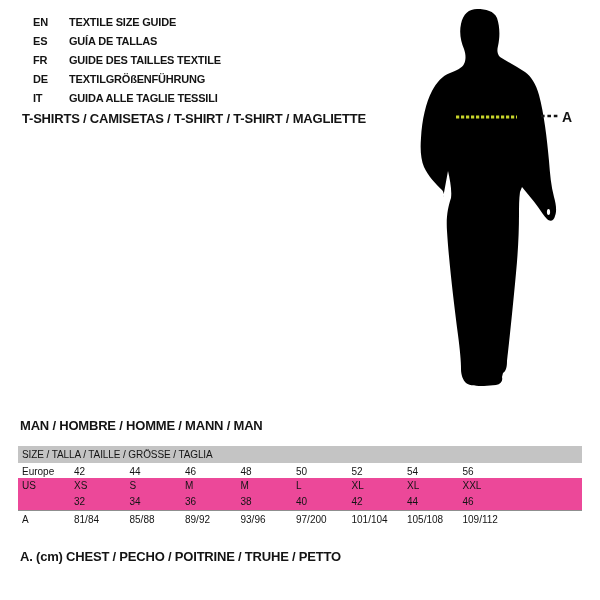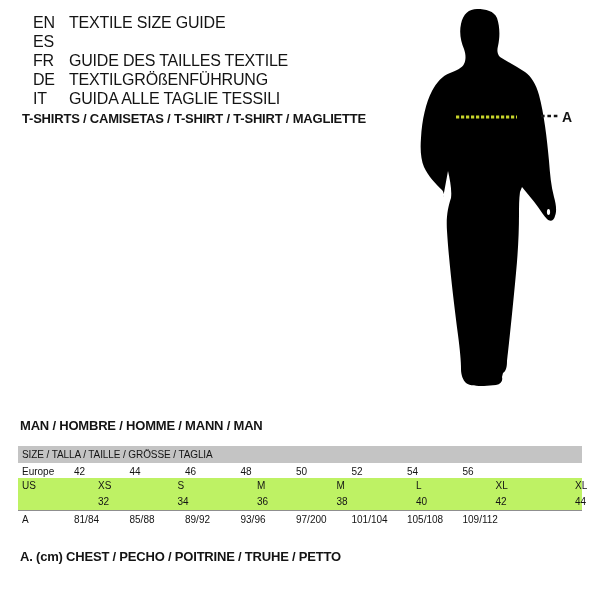--- a/index.html
+++ b/index.html
@@ -6,54 +6,55 @@
   body{
     width:600px;height:600px;position:relative;overflow:hidden;
     background:#ffffff;
     font-family:"Liberation Sans","DejaVu Sans",sans-serif;
     color:#141414;
   }
   .abs{position:absolute;}
   
   .lang-block{left:22px;top:13px;}
   .lang-row{display:flex;height:19px;line-height:19px;
-    font-weight:normal;font-size:16px;letter-spacing:-0.2px;padding-left:11px;}
+    font-weight:bold;font-size:11px;letter-spacing:-0.2px;padding-left:11px;}
   .lang-code{width:36px;flex:0 0 36px;}
   
   .cat-block{left:22px;top:110px;}
   .cat-line{height:18px;line-height:18px;font-weight:bold;font-size:13px;letter-spacing:-0.2px;}
   
   .figure-svg{left:400px;top:0;width:200px;height:400px;}
   .figure-svg text{font-family:"Liberation Sans","DejaVu Sans",sans-serif;
     font-size:14px;font-weight:bold;fill:#141414;}
   
   .man-title{left:20px;top:419px;font-size:13px;font-weight:bold;letter-spacing:-0.2px;line-height:14px;}
   
   .size-table{left:18px;top:446px;width:564px;font-size:10px;}
   .thead{height:17px;line-height:17px;background:#c4c4c4;padding-left:4px;letter-spacing:-0.1px;}
   .trow{display:flex;height:16px;line-height:16px;}
   .trow.tall{height:15px;line-height:17px;}
-  .trow.shaded{background:#bef264;gap:24px;}
+  .trow.shaded{background:#ec4899;}
   .trow.rule-top{border-top:1px solid #8f8f8f;height:17px;line-height:17px;}
   .tlabel{flex:0 0 56px;padding-left:4px;box-sizing:border-box;}
   .tcell{flex:0 0 55.5px;text-align:left;}
   .tfiller{flex:1 1 auto;}
   
   .footnote{left:20px;top:550px;font-size:13px;font-weight:bold;letter-spacing:-0.2px;line-height:14px;}
 </style>
 </head>
 <body>
 
 <div class="abs lang-block">
   <div class="lang-row">
     <span class="lang-code">EN</span>
     <span>TEXTILE SIZE GUIDE</span>
   </div>
   <div class="lang-row">
     <span class="lang-code">ES</span>
+    <span>GUÍA DE TALLAS</span>
   </div>
   <div class="lang-row">
     <span class="lang-code">FR</span>
     <span>GUIDE DES TAILLES TEXTILE</span>
   </div>
   <div class="lang-row">
     <span class="lang-code">DE</span>
     <span>TEXTILGRÖßENFÜHRUNG</span>
   </div>
   <div class="lang-row">

